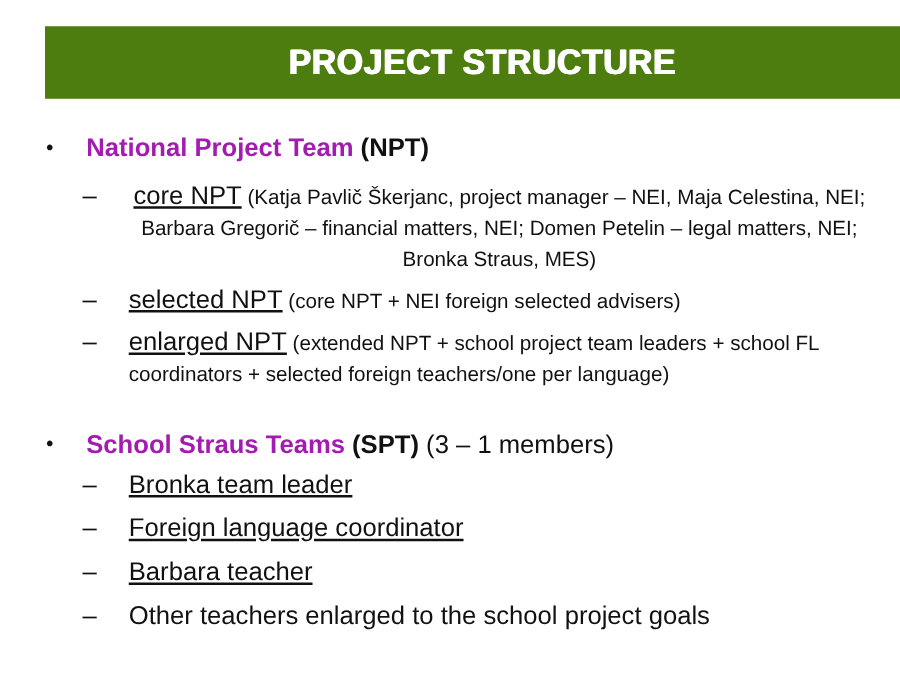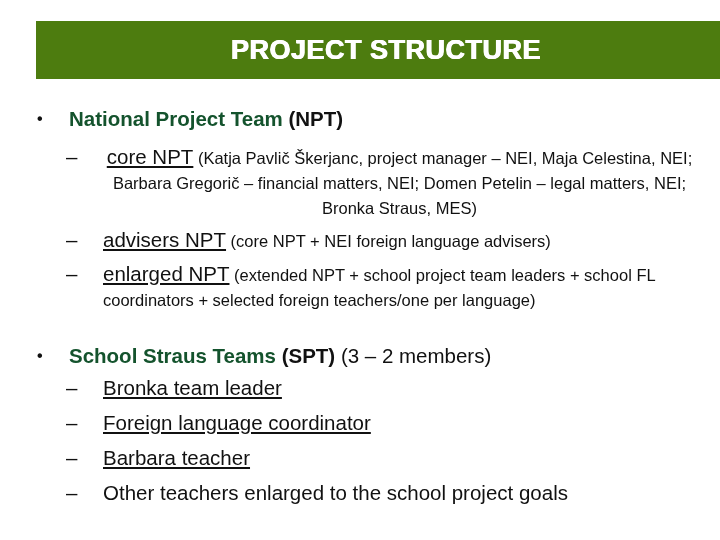--- a/index.html
+++ b/index.html
@@ -14,21 +14,21 @@
   .banner-title {
     color: #ffffff; font-family: "Liberation Sans", sans-serif; font-weight: 900;
     font-size: 27px; letter-spacing: 0.5px; transform: scaleY(1.05);
     text-shadow: 0.6px 0 0 #fff, -0.6px 0 0 #fff;
   }
   .body-area { position: absolute; left: 0; top: 0; width: 720px; }
   .l1 {
     position: absolute; left: 37px; font-size: 20.5px; font-weight: bold; white-space: nowrap;
   }
   .l1 .bullet { display: inline-block; width: 32px; font-size: 16px; vertical-align: 2px; color: #111; }
-  .l1 .red { color: #14532d; }
+  .l1 .red { color: #a21caf; }
   .l1 .normal { font-weight: normal; }
   .l2 {
     position: absolute; left: 66px; width: 630px; font-size: 20.5px; line-height: 24px;
   }
   .l2 .dash { position: absolute; left: 0; top: 0; }
   .l2 .txt { display: block; margin-left: 37px; }
   .l2 .u { text-decoration: underline; text-underline-offset: 2px; }
   .l2 .small { font-size: 16.5px; }
   .l2.wrap .txt { line-height: 24px; }
 </style>
@@ -45,30 +45,30 @@
     <span class="bullet">•</span><span class="red">National Project Team</span><span> (NPT)</span>
   </div>
 
   <div class="l2 wrap" style="top:145px;">
     <span class="dash">–</span>
     <span class="txt" style="text-indent:0;text-align:center;"><span class="u">core NPT</span><span class="small"> (Katja Pavlič Škerjanc, project manager – NEI, Maja Celestina, NEI; Barbara Gregorič – financial matters, NEI; Domen Petelin – legal matters, NEI; Bronka Straus, MES)</span></span>
   </div>
 
   <div class="l2" style="top:228px;">
     <span class="dash">–</span>
-    <span class="txt"><span class="u">advisers NPT</span><span class="small"> (core NPT + NEI foreign language advisers)</span></span>
+    <span class="txt"><span class="u">selected NPT</span><span class="small"> (core NPT + NEI foreign selected advisers)</span></span>
   </div>
 
   <div class="l2 wrap" style="top:262px;">
     <span class="dash">–</span>
     <span class="txt"><span class="u">enlarged NPT</span><span class="small"> (extended NPT + school project team leaders + school FL coordinators + selected foreign teachers/one per language)</span></span>
   </div>
 
   <div class="l1" style="top:344px;">
-    <span class="bullet">•</span><span class="red">School Straus Teams</span><span> (SPT)</span><span class="normal"> (3 – 2 members)</span>
+    <span class="bullet">•</span><span class="red">School Straus Teams</span><span> (SPT)</span><span class="normal"> (3 – 1 members)</span>
   </div>
 
   <div class="l2" style="top:376px;">
     <span class="dash">–</span>
     <span class="txt"><span class="u">Bronka team leader</span></span>
   </div>
 
   <div class="l2" style="top:411px;">
     <span class="dash">–</span>
     <span class="txt"><span class="u">Foreign language coordinator</span></span>

